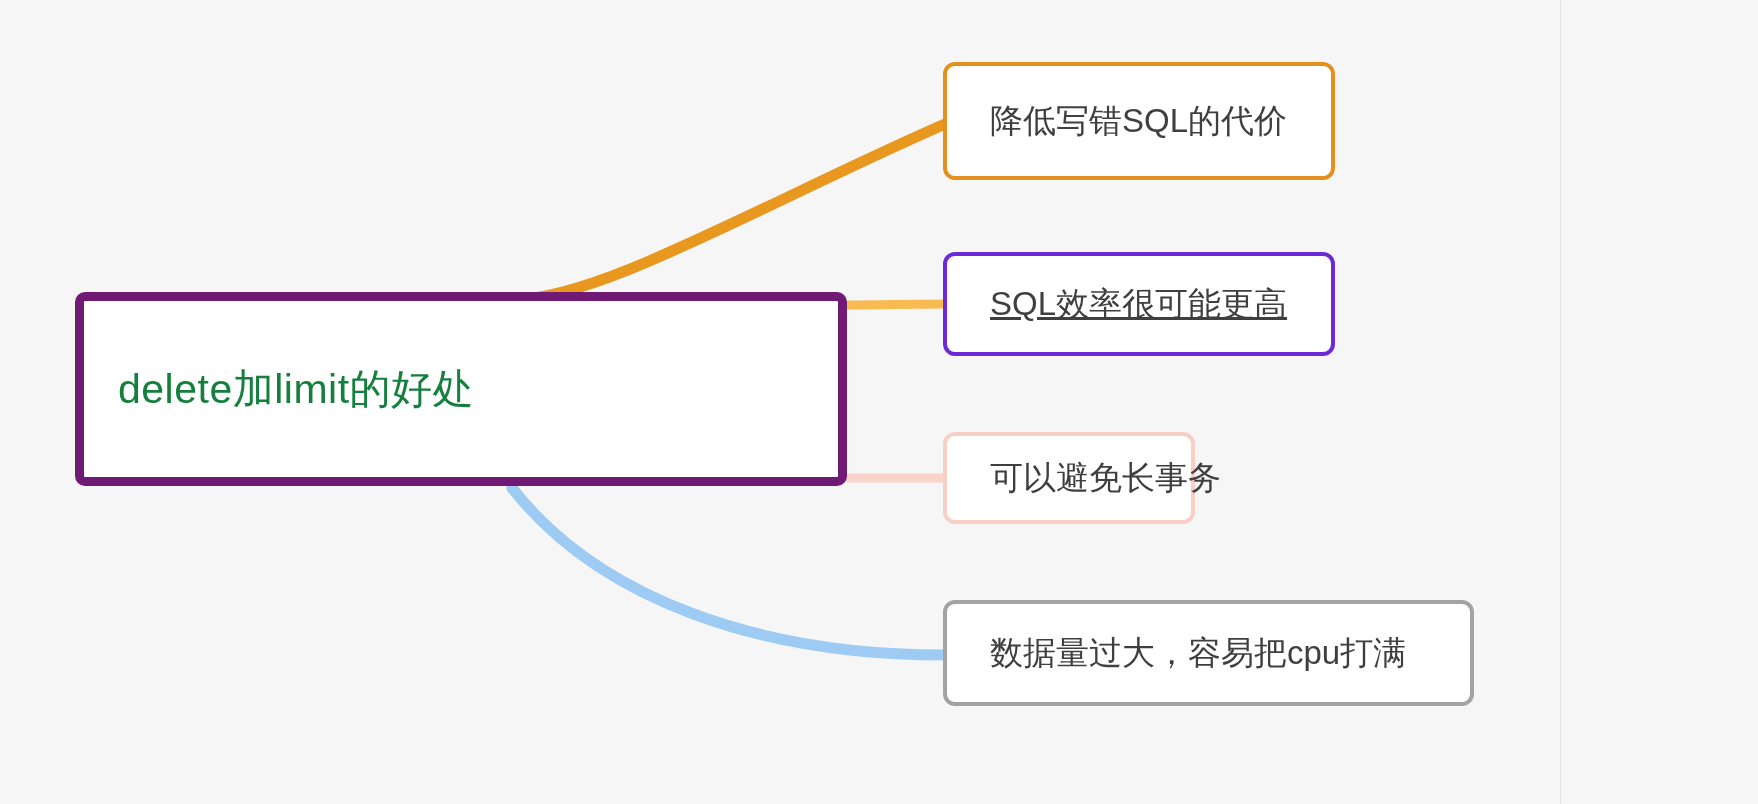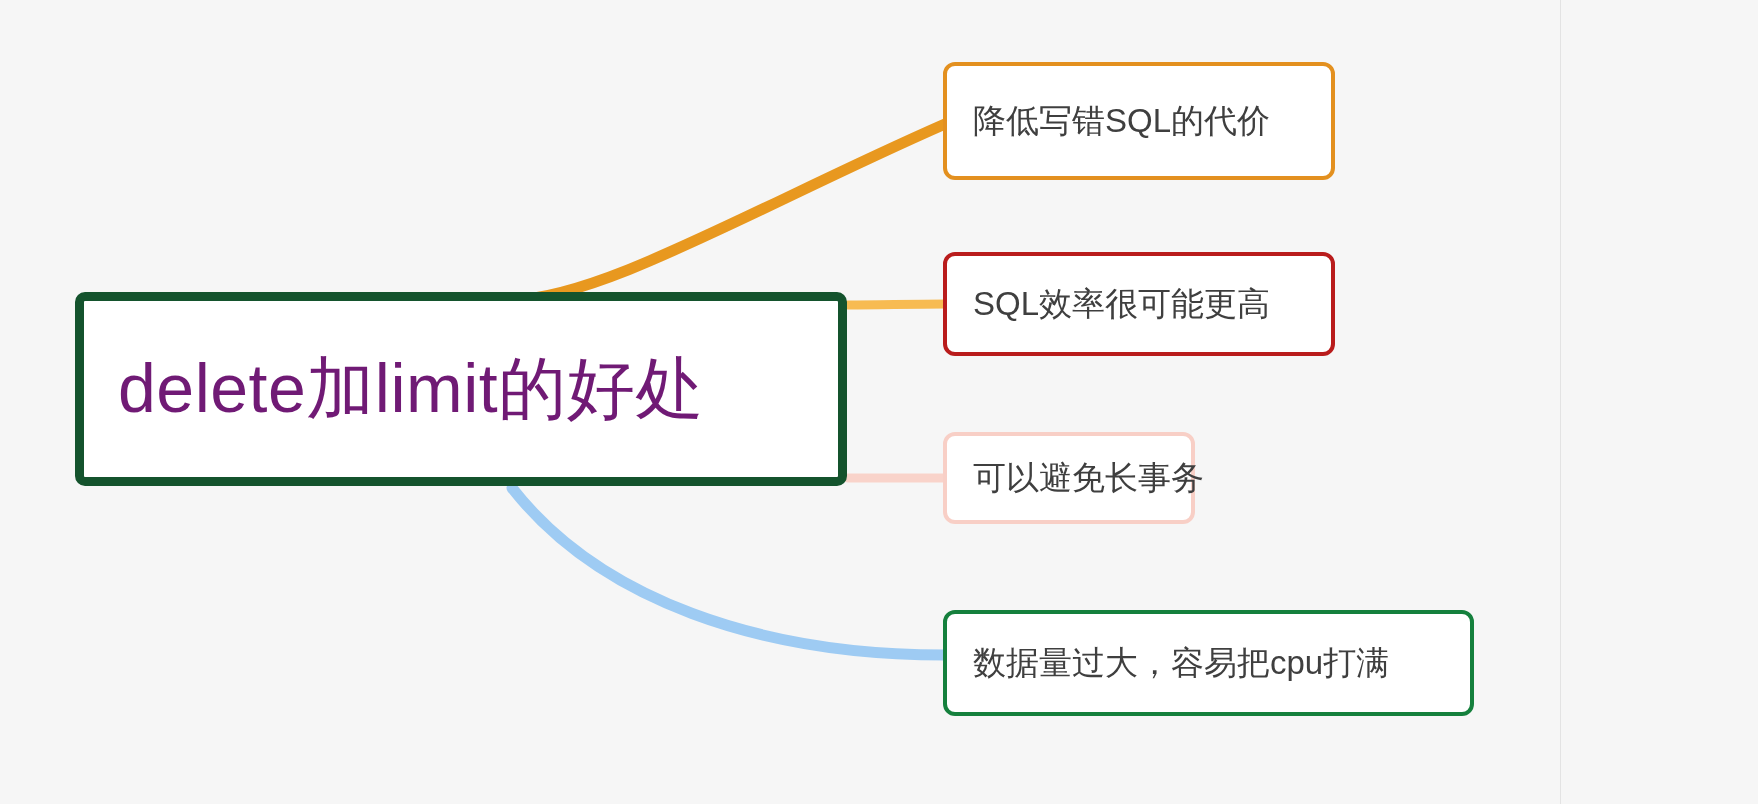--- a/index.html
+++ b/index.html
@@ -49,68 +49,68 @@
     color: #3f3f3f;
     white-space: nowrap;
   }
 
   
   .node-root {
     left: 75px;
     top: 292px;
     width: 772px;
     height: 194px;
-    border: 9px solid #14532d;
+    border: 9px solid #701a75;
     border-radius: 10px;
     padding-left: 34px;
-    font-size: 68px;
+    font-size: 41px;
     letter-spacing: 0.5px;
-    color: #701a75;
+    color: #15803d;
     z-index: 3;
   }
 
   
   .node-child {
     border-radius: 12px;
-    padding-left: 26px;
+    padding-left: 43px;
     font-size: 33px;
     z-index: 3;
   }
 
   .node-child-1 {
     left: 943px;
     top: 62px;
     width: 392px;
     height: 118px;
     border: 4px solid #e3901f;
   }
 
   .node-child-2 {
     left: 943px;
     top: 252px;
     width: 392px;
     height: 104px;
-    border: 4px solid #b91c1c;
+    border: 4px solid #6d28d9;
+    text-decoration: underline;
   }
 
   .node-child-3 {
     left: 943px;
     top: 432px;
     width: 252px;
     height: 92px;
     border: 4px solid #f8cfc6;
   }
 
   .node-child-4 {
     left: 943px;
     top: 600px;
     width: 531px;
     height: 106px;
-    border: 4px solid #15803d;
-    margin-top: 10px;
+    border: 4px solid #a3a3a3;
   }
 
   .node-label {
     display: block;
   }
 </style>
 </head>
 <body>
 
 <div id="mindmap-canvas">

